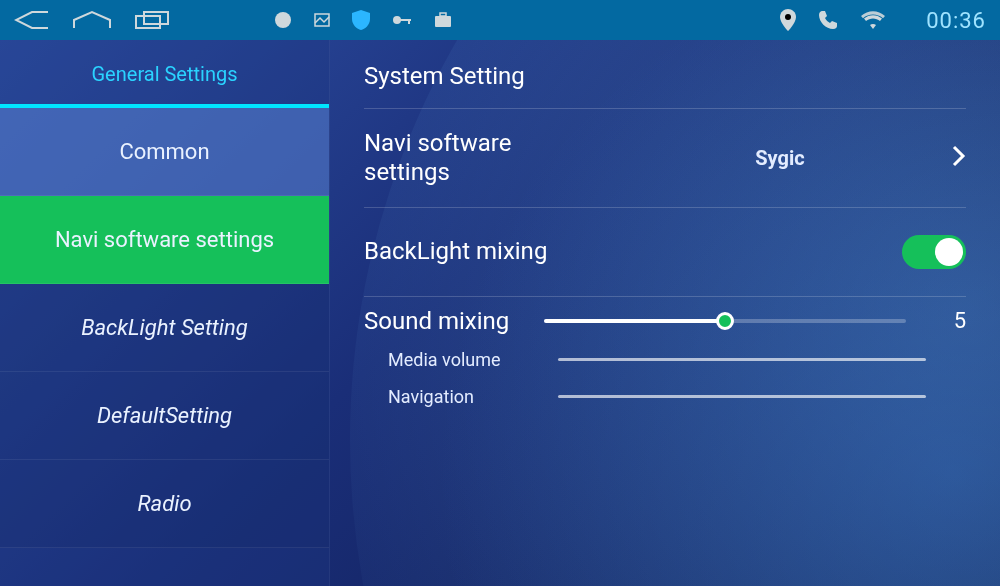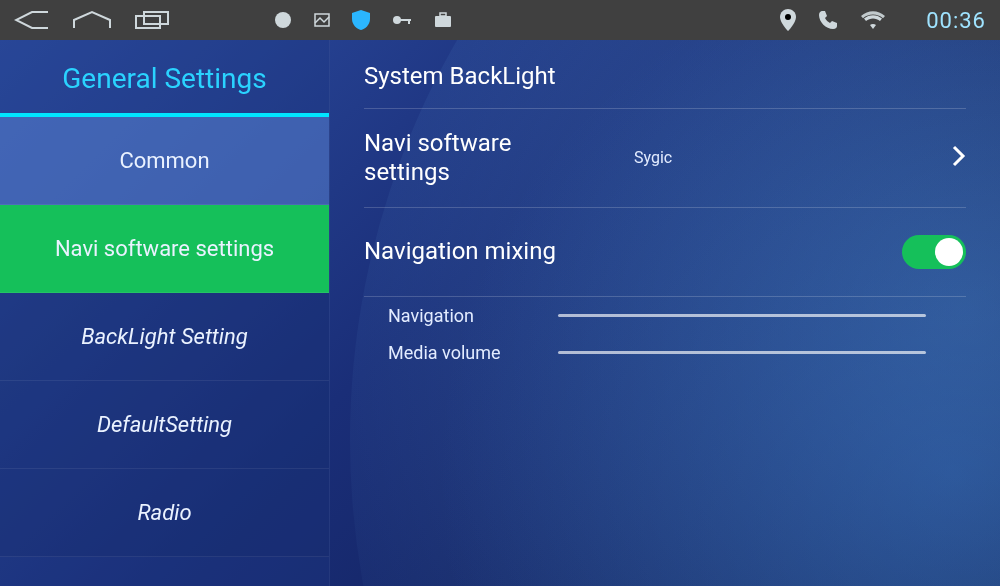--- a/index.html
+++ b/index.html
@@ -1,21 +1,21 @@
 <!DOCTYPE html>
 <html><head>
 <meta charset="utf-8">
 <style>
   * { margin: 0; padding: 0; box-sizing: border-box; font-family: "Roboto", "Helvetica Neue", Arial, sans-serif; }
   html, body { width: 1000px; height: 586px; overflow: hidden; background: #000; }
 
   
   .statusbar {
     height: 40px;
-    background: #404040;
+    background: #0369a1;
     color: #cfd8dc;
     display: flex;
     align-items: center;
     padding: 0 14px;
     font-size: 18px;
   }
   .statusbar .left, .statusbar .right { display: flex; align-items: center; gap: 22px; }
   .statusbar .spacer { flex: 1; }
   .statusbar svg { display: block; }
   .clock { font-size: 22px; color: #9fe3ff; letter-spacing: 1px; margin-left: 18px; }
@@ -55,21 +55,21 @@
     z-index: 2;
     width: 330px;
     height: 100%;
     background: rgba(30,55,130,.35);
     border-right: 1px solid rgba(255,255,255,.05);
     display: flex;
     flex-direction: column;
   }
   .sidebar-header {
     color: #2ad3ff;
-    font-size: 28px;
+    font-size: 20px;
     text-align: center;
     padding: 22px 0 18px;
   }
   .sidebar-underline {
     height: 4px;
     background: #00e5ff;
   }
   .side-item {
     height: 88px;
     display: flex;
@@ -107,24 +107,25 @@
     padding: 20px 0;
     min-height: 88px;
   }
   .row .label {
     font-size: 24px;
     line-height: 1.2;
     flex: 0 0 230px;
   }
   .row .value-text {
     flex: 1;
-    font-size: 16px;
+    font-size: 20px;
     color: #e3ecff;
-    text-align: left;
+    text-align: center;
     padding-left: 40px;
+    font-weight: bold;
   }
   .row .trailer { flex: 0 0 40px; text-align: right; }
 
   
   .toggle {
     width: 64px; height: 34px;
     background: #15c05a;
     border-radius: 17px;
     position: relative;
     cursor: pointer;
@@ -266,49 +267,59 @@
     </div>
     <div class="side-item dim">
       <span>DefaultSetting</span>
     </div>
     <div class="side-item dim">
       <span>Radio</span>
     </div>
   </div>
 
   <div class="content">
-    <div class="content-header">System BackLight</div>
+    <div class="content-header">System Setting</div>
     <div class="divider"></div>
 
     <div class="row">
       <div class="label">Navi software settings</div>
       <div class="value-text">Sygic</div>
       <div class="trailer">
         <svg width="14" height="22" viewBox="0 0 14 22" fill="none" stroke="#fff" stroke-width="3">
           <path d="M2 2 L11 11 L2 20"></path>
         </svg>
       </div>
     </div>
     <div class="divider"></div>
 
     <div class="row">
-      <div class="label">Navigation mixing</div>
+      <div class="label">BackLight mixing</div>
       <div style="flex:1"></div>
       <div class="toggle">
         <div class="knob"></div>
       </div>
     </div>
     <div class="divider"></div>
 
-
+    <div class="slider-row">
+      <div class="label">Sound mixing</div>
+      <div class="slider-wrap">
+        <div class="slider-track">
+          <div class="slider-fill" style="width:50%"></div>
+          <div class="slider-thumb" style="left:50%"></div>
+        </div>
+      </div>
+      <div class="slider-value">5</div>
+    </div>
+
+    <div class="subslider">
+      <div class="sublabel">Media volume</div>
+      <div class="subtrack"></div>
+      <div style="width:40px"></div>
+    </div>
     <div class="subslider">
       <div class="sublabel">Navigation</div>
       <div class="subtrack"></div>
       <div style="width:40px"></div>
     </div>
-    <div class="subslider">
-      <div class="sublabel">Media volume</div>
-      <div class="subtrack"></div>
-      <div style="width:40px"></div>
-    </div>
 
   </div>
 </div>
 
 </body></html>

